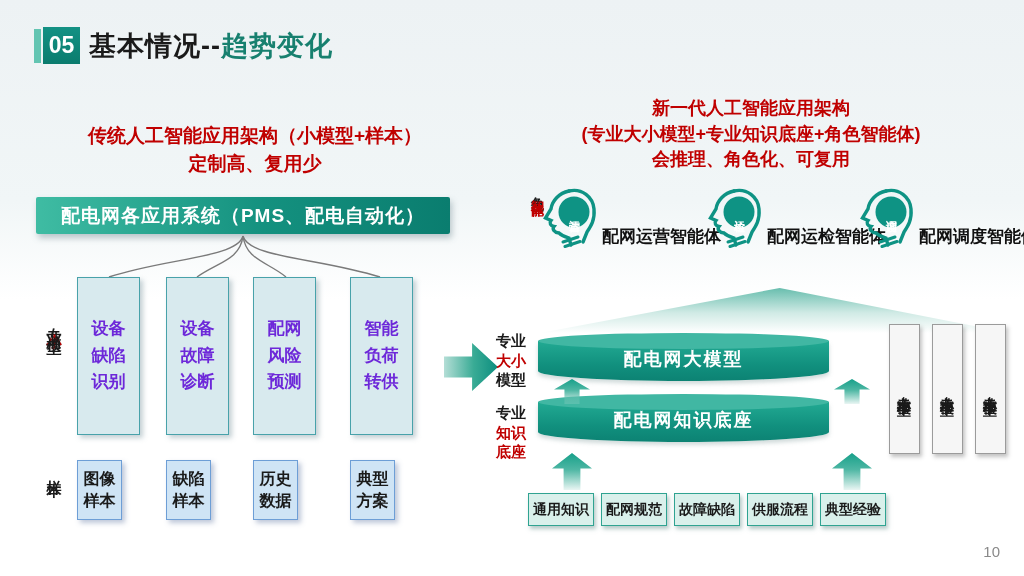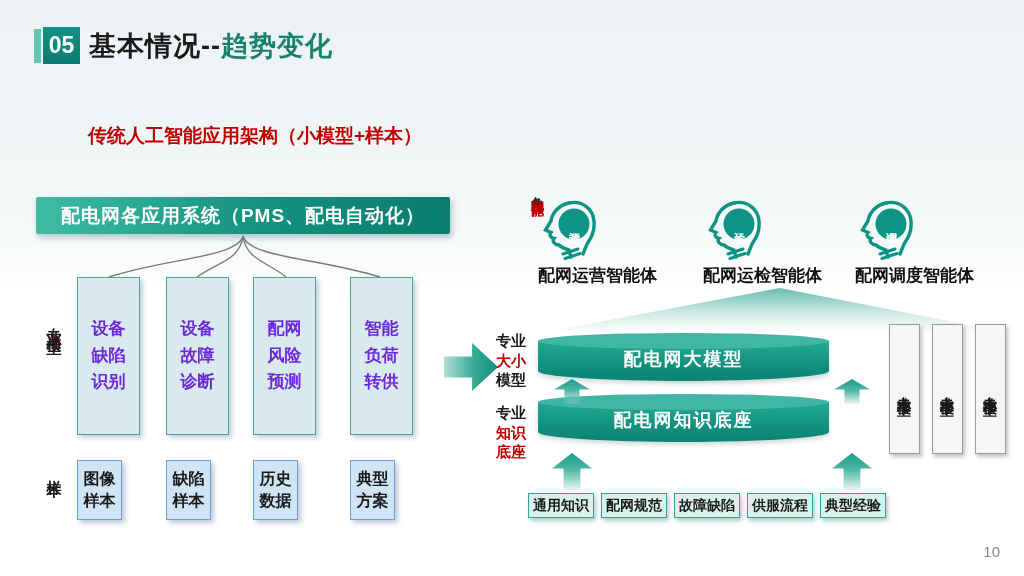--- a/index.html
+++ b/index.html
@@ -53,21 +53,21 @@
     box-shadow:3px 3px 5px rgba(110,130,170,.45);
     display:flex; align-items:center; justify-content:center; }
   .sample-box span { white-space:pre-line; font-size:16px; font-weight:bold; line-height:1.4; text-align:center; color:#1a1a1a; }
 
   
   .big-arrow { position:absolute; left:444px; top:343px; width:54px; height:48px;
     background:linear-gradient(90deg,#b4ded6 0%,#39ab95 55%,#0c8e7f 100%);
     clip-path:polygon(0 28%,52% 28%,52% 0,100% 50%,52% 100%,52% 72%,0 72%); }
 
   
-  .agent { position:absolute; top:198px; width:150px; display:flex; flex-direction:column; align-items:flex-start; }
+  .agent { position:absolute; top:186px; width:150px; display:flex; align-items:flex-end; }
   .agent-icon { position:relative; width:64px; height:62px; }
   .agent-badge { position:absolute; left:36px; top:26px; transform:translate(-50%,-50%);
     writing-mode:vertical-rl; text-orientation:upright; color:#fff;
     font-size:11px; font-weight:bold; letter-spacing:1px; line-height:1; }
   .agent-caption { margin-top:4px; font-size:17px; font-weight:bold; color:#111; white-space:nowrap; }
 
   
   .roof { position:absolute; left:540px; top:288px; width:470px; height:45px;
     background:linear-gradient(180deg,rgba(54,168,147,.75) 0%,rgba(120,195,180,.35) 55%,rgba(255,255,255,0) 100%);
     clip-path:polygon(51% 0,100% 100%,0 100%); }
@@ -98,21 +98,21 @@
 
   
   .vbox { position:absolute; top:324px; width:31px; height:130px;
     background:#f6f6f6; border:1px solid #9b9b9b;
     box-shadow:2px 3px 4px rgba(120,120,120,.45);
     display:flex; align-items:center; justify-content:center; }
   .vbox span { writing-mode:vertical-rl; text-orientation:upright;
     font-size:14px; font-weight:bold; color:#1a1a1a; letter-spacing:2px; }
 
   
-  .kbox { position:absolute; top:493px; width:66px; height:25px;
+  .kbox { position:absolute; top:493px; width:66px; height:33px;
     background:#d9f0eb; border:1.5px solid #2fa391;
     box-shadow:2px 3px 4px rgba(110,150,145,.5);
     display:flex; align-items:center; justify-content:center;
     font-size:14px; font-weight:bold; color:#1a1a1a; }
 
   .page-num { position:absolute; right:24px; bottom:16px; font-size:15px; color:#8a8a8a; }
 </style>
 </head>
 <body>
 
@@ -121,22 +121,28 @@
   <div class="title-row">
     <div class="badge-stripe"></div>
     <div class="badge-num">05</div>
     <div class="title-text">
       <span class="title-black">基本情况--</span><span class="title-green">趋势变化</span>
     </div>
   </div>
 
   <div class="headline headline-left">
     <div>传统人工智能应用架构（小模型+样本）</div>
-  </div>
-
+    <div>定制高、复用少</div>
+  </div>
+
+  <div class="headline headline-right">
+    <div>新一代人工智能应用架构</div>
+    <div>(专业大小模型+专业知识底座+角色智能体)</div>
+    <div>会推理、角色化、可复用</div>
+  </div>
 
   <div class="banner">配电网各应用系统（PMS、配电自动化）</div>
 
   <svg class="connectors" width="330" height="48">
     <g fill="none" stroke="#7a7a7a" stroke-width="1.4">
       <path d="M173,4 C167,26 96,26 39,45"></path>
       <path d="M173,4 C170,28 148,30 127,45"></path>
       <path d="M173,4 C176,28 198,30 216,45"></path>
       <path d="M173,4 C179,26 250,26 310,45"></path>
     </g>

